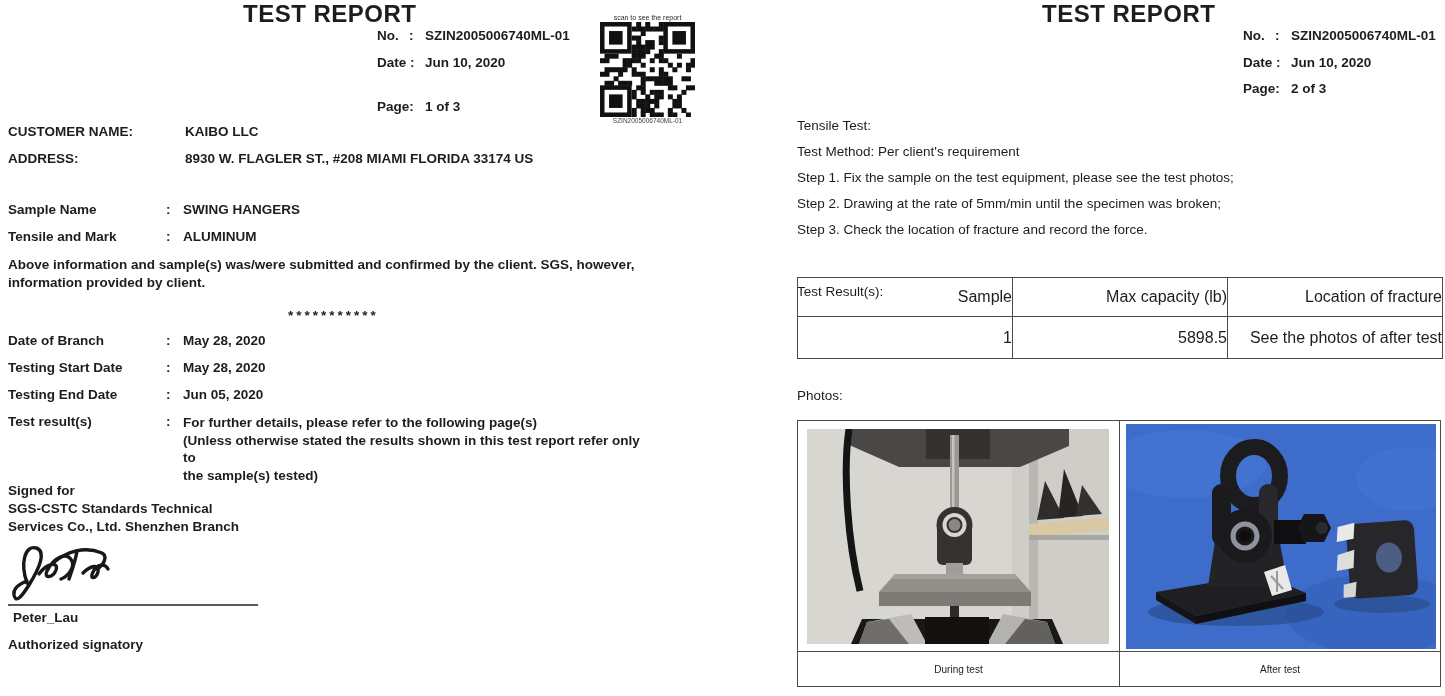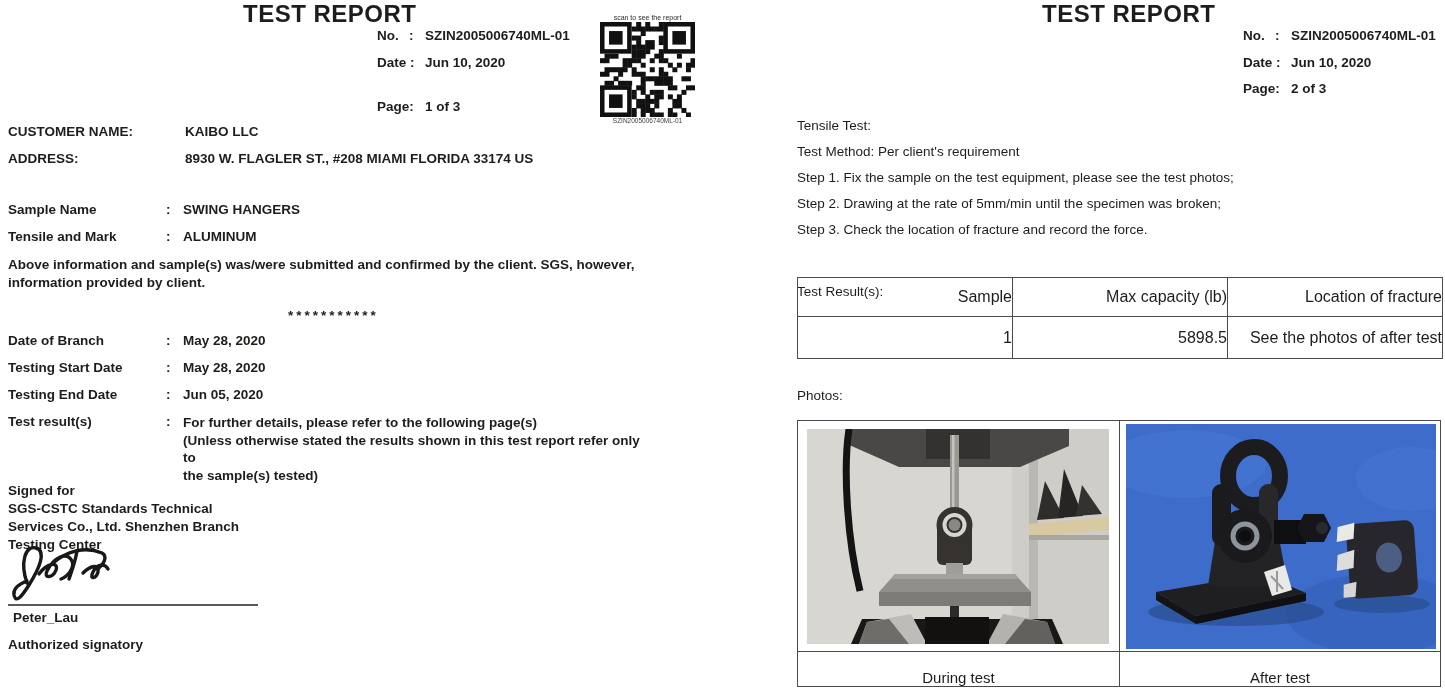--- a/index.html
+++ b/index.html
@@ -46,21 +46,21 @@
 
   
   .photos-table {
     position: absolute; left: 7px; top: 420px; width: 644px; height: 267px;
     border: 1.5px solid #4a4a4a;
     display: grid; grid-template-columns: 322px 1fr; grid-template-rows: 231px 1fr;
   }
   .pcell { position: relative; }
   .pcell.l { border-right: 1.5px solid #4a4a4a; }
   .pcell.t { border-bottom: 1.5px solid #4a4a4a; }
-  .pcaption { display: flex; align-items: flex-end; justify-content: center; font-size: 15px; }
+  .pcaption { display: flex; align-items: center; justify-content: center; font-size: 10px; }
   .photo-frame-left { position: absolute; left: 9px; top: 8px; }
   .photo-frame-right { position: absolute; left: 6px; top: 3px; }
 
   .qrwrap { position: absolute; left: 599px; top: 14px; width: 97px; text-align: center; }
   .qrcaption { font-size: 7px; color: #2b2b29; white-space: nowrap; }
   .qrcaption.bottom { font-size: 6.5px; color: #3c3c3a; }
 </style>
 </head>
 <body>
 
@@ -270,21 +270,20 @@
     <div class="abs par" style="left:183px; top:414px; width:470px; line-height:17.5px;">
       <div>For further details, please refer to the following page(s)</div>
       <div>(Unless otherwise stated the results shown in this test report refer only to</div>
       <div>the sample(s) tested)</div>
     </div>
 
     <div class="abs sigblock" style="left:8px; top:482px;">
       <div>Signed for</div>
       <div>SGS-CSTC Standards Technical</div>
       <div>Services Co., Ltd. Shenzhen Branch</div>
-      <div>Testing Center</div>
     </div>
 
     <svg class="abs" style="left:5px; top:541px;" width="215" height="63" viewBox="0 0 215 63">
       <g fill="none" stroke="#181816" stroke-width="3.4" stroke-linecap="round">
         <path d="M22,42 C 15,22 20,4 31,7 C 42,10 34,28 24,44 C 17,55 11,63 9,54 C 8,48 14,43 22,40"></path>
         <path d="M34,33 C 42,22 54,20 51,29 C 48,37 38,38 42,30 C 49,16 62,10 67,20 C 70,27 62,36 56,38"></path>
         <path d="M72,10 C 70,22 66,32 64,38"></path>
         <path d="M48,22 C 62,10 80,5 97,12 C 103,15 99,24 92,28"></path>
         <path d="M78,32 C 86,24 95,23 93,31 C 91,38 84,39 88,31 C 92,23 100,22 103,28"></path>
       </g>

